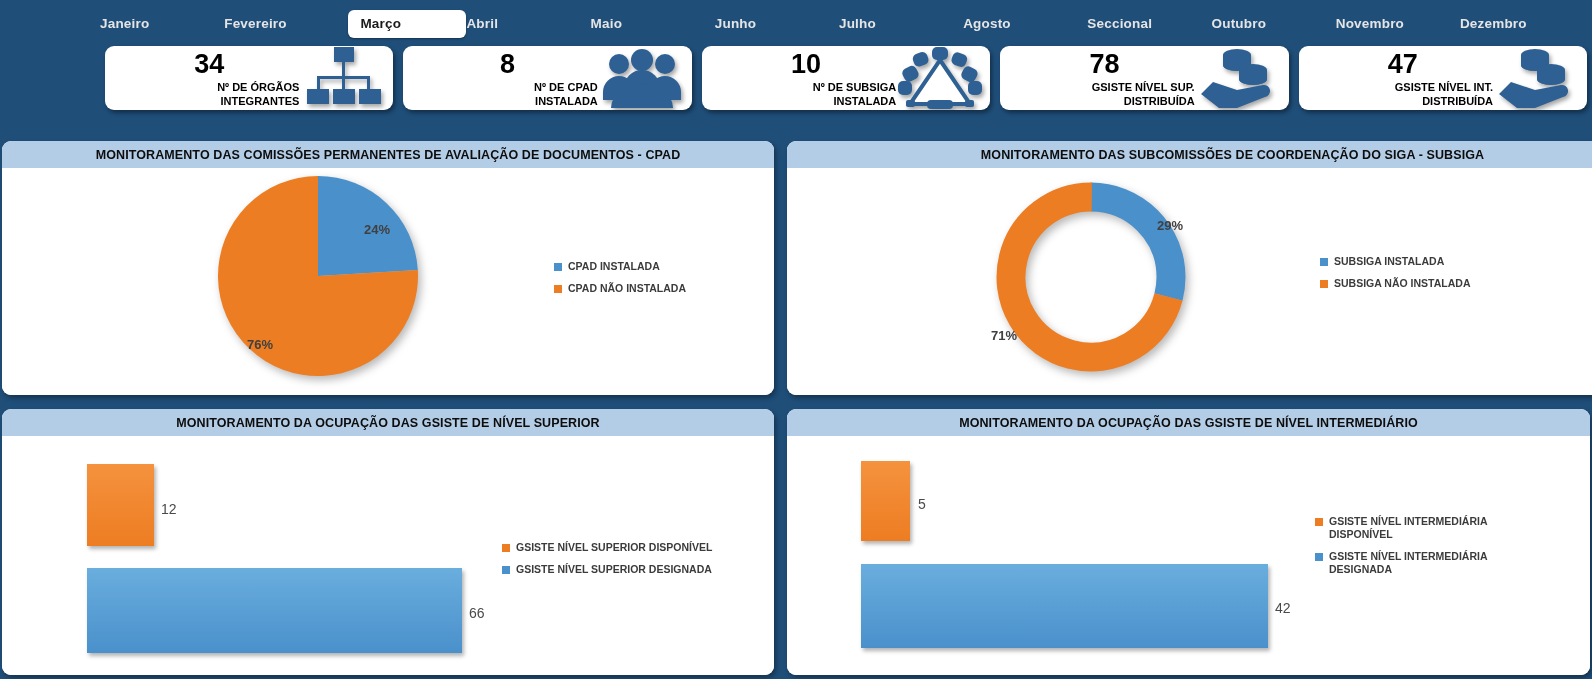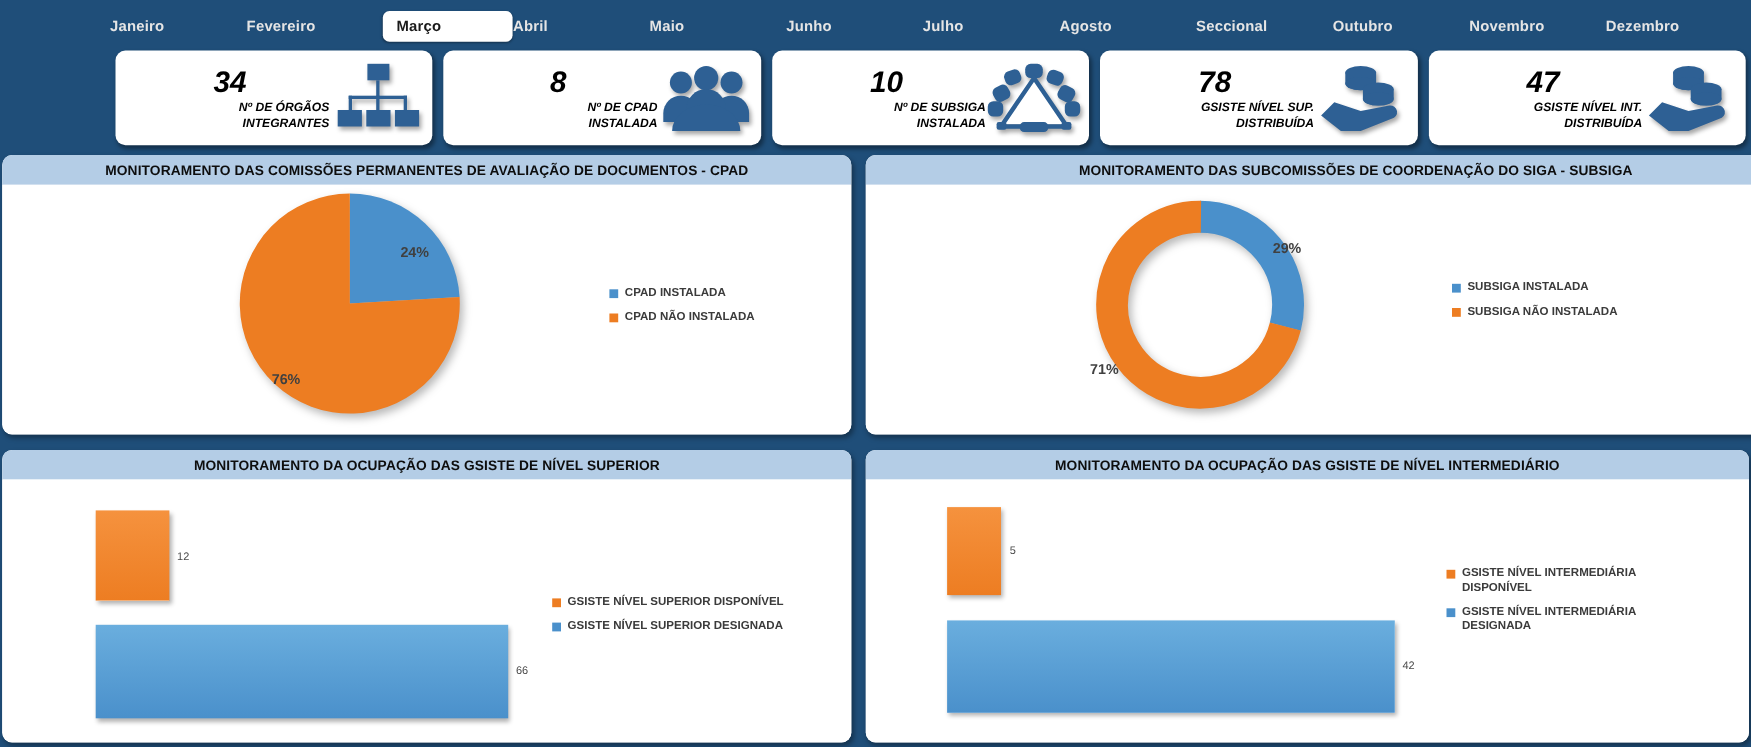--- a/index.html
+++ b/index.html
@@ -79,24 +79,23 @@
     color: #111111;
     border-radius: 6px;
     box-shadow: 0 1px 2px rgba(0,0,0,.3);
   }
 
   
   .kpi-row {
     position: absolute;
     top: 46px; left: 105px;
     width: 1482px;
-    height: 86px;
+    height: 64px;
     display: flex;
     gap: 10px;
-    font-style: italic;
   }
   .kpi-card {
     position: relative;
     flex: 1 1 0;
     background: #ffffff;
     border-radius: 9px;
     box-shadow: 2px 3px 4px rgba(0,0,0,.40);
     display: flex;
     align-items: center;
     padding: 4px 6px 4px 4px;
@@ -203,21 +202,21 @@
 
   
   .bar {
     position: absolute;
     box-shadow: 2px 3px 4px rgba(0,0,0,.30);
   }
   .bar-orange { background: linear-gradient(180deg,#f5923e 0%,#ed7d22 100%); }
   .bar-blue   { background: linear-gradient(180deg,#6aaede 0%,#4a90cb 100%); }
   .bar-value {
     position: absolute;
-    font-size: 10px;
+    font-size: 14px;
     color: #4a4a4a;
     font-family: "Liberation Sans", sans-serif;
   }
 </style>
 </head>
 <body>
 
 <div id="app">
 
   <div class="topbar">

